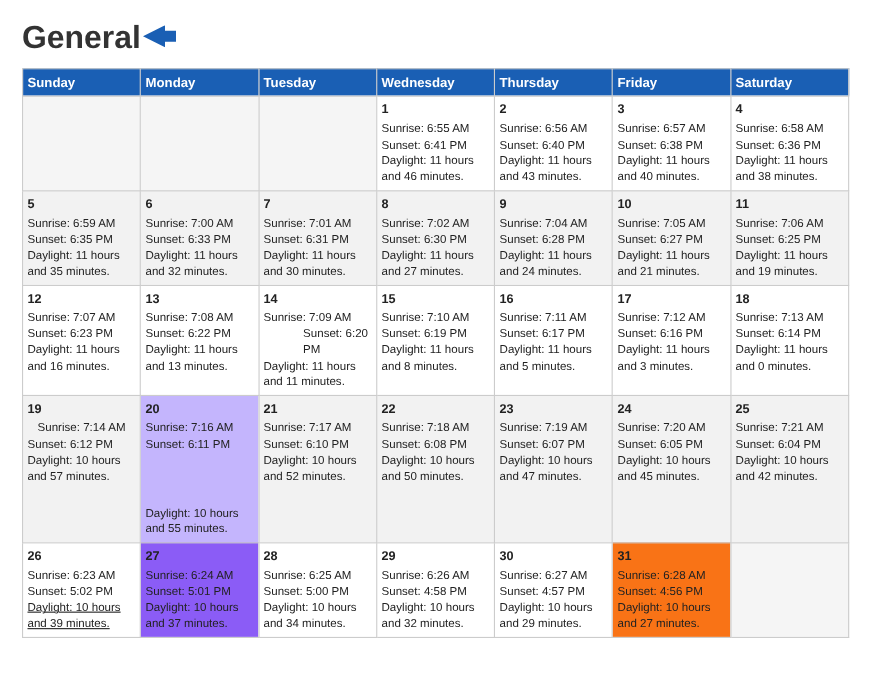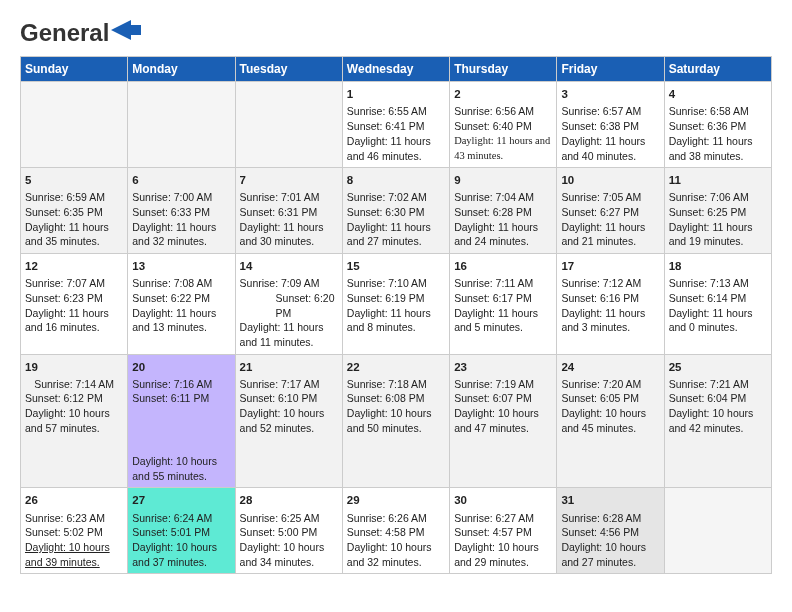--- a/index.html
+++ b/index.html
@@ -83,21 +83,21 @@
     tbody tr:nth-child(odd) td.empty { background: #f5f5f5 !important; }
     tbody tr:nth-child(even) td.empty { background: #fff !important; }
   </style>
 </head>
 <body>
 
 <div class="header">
   <div class="logo">
     <div style="display:flex;align-items:center;">
       <span class="logo-text">
-        <span style="color:#333;font-weight:bold;font-size:24px;">General</span><span class="blue" style="color:#1a5fb4;font-weight:bold;font-size:22px;"></span>
+        <span style="color:#333;font-weight:bold;font-size:29px;">General</span><span class="blue" style="color:#1a5fb4;font-weight:bold;font-size:22px;"></span>
       </span>
       <svg width="30" height="20" viewBox="0 0 30 20" style="margin-left:2px;margin-top:-6px;">
         <polygon points="0,10 20,0 20,5 30,5 30,15 20,15 20,20" fill="#1a5fb4"></polygon>
       </svg>
     </div>
   </div>
   <div class="title-block">
     <h1></h1>
     <h2></h2>
   </div>
@@ -123,21 +123,21 @@
         <td style="background: rgb(255, 255, 255);">
           <span class="day-num">1</span>
           <span style="display: block;">Sunrise: 6:55 AM</span>
           <span style="display: block;">Sunset: 6:41 PM</span>
           <span style="display: block;">Daylight: 11 hours and 46 minutes.</span>
         </td>
         <td style="background: rgb(255, 255, 255);">
           <span class="day-num">2</span>
           <span style="display: block;">Sunrise: 6:56 AM</span>
           <span style="display: block;">Sunset: 6:40 PM</span>
-          <span style="display: block; font-family: Liberation Serif, serif;">Daylight: 11 hours and 43 minutes.</span>
+          <span style="display: block;">Daylight: 11 hours and 43 minutes.</span>
         </td>
         <td style="background: rgb(255, 255, 255);">
           <span class="day-num">3</span>
           <span style="display: block;">Sunrise: 6:57 AM</span>
           <span style="display: block;">Sunset: 6:38 PM</span>
           <span style="display: block;">Daylight: 11 hours and 40 minutes.</span>
         </td>
         <td style="background: rgb(255, 255, 255);">
           <span class="day-num">4</span>
           <span style="display: block;">Sunrise: 6:58 AM</span>
@@ -277,21 +277,21 @@
           <span style="display: block;">Daylight: 10 hours and 42 minutes.</span>
         </td>
       </tr>
       <tr>
         <td style="background: rgb(255, 255, 255);">
           <span class="day-num">26</span>
           <span style="display: block;">Sunrise: 6:23 AM</span>
           <span style="display: block;">Sunset: 5:02 PM</span>
           <span style="display: block; text-decoration: underline;">Daylight: 10 hours and 39 minutes.</span>
         </td>
-        <td style="background: #5eead4;">
+        <td style="background: #8b5cf6;">
           <span class="day-num">27</span>
           <span style="display: block;">Sunrise: 6:24 AM</span>
           <span style="display: block;">Sunset: 5:01 PM</span>
           <span style="display: block;">Daylight: 10 hours and 37 minutes.</span>
         </td>
         <td style="background: rgb(255, 255, 255);">
           <span class="day-num">28</span>
           <span style="display: block;">Sunrise: 6:25 AM</span>
           <span style="display: block;">Sunset: 5:00 PM</span>
           <span style="display: block;">Daylight: 10 hours and 34 minutes.</span>
@@ -301,21 +301,21 @@
           <span style="display: block;">Sunrise: 6:26 AM</span>
           <span style="display: block;">Sunset: 4:58 PM</span>
           <span style="display: block;">Daylight: 10 hours and 32 minutes.</span>
         </td>
         <td style="background: rgb(255, 255, 255);">
           <span class="day-num">30</span>
           <span style="display: block;">Sunrise: 6:27 AM</span>
           <span style="display: block;">Sunset: 4:57 PM</span>
           <span style="display: block;">Daylight: 10 hours and 29 minutes.</span>
         </td>
-        <td style="background: #e5e5e5;">
+        <td style="background: #f97316;">
           <span class="day-num">31</span>
           <span style="display: block;">Sunrise: 6:28 AM</span>
           <span style="display: block;">Sunset: 4:56 PM</span>
           <span style="display: block;">Daylight: 10 hours and 27 minutes.</span>
         </td>
         <td class="empty" style="background: rgb(255, 255, 255);"></td>
       </tr>
     </tbody>
 </table>
 

